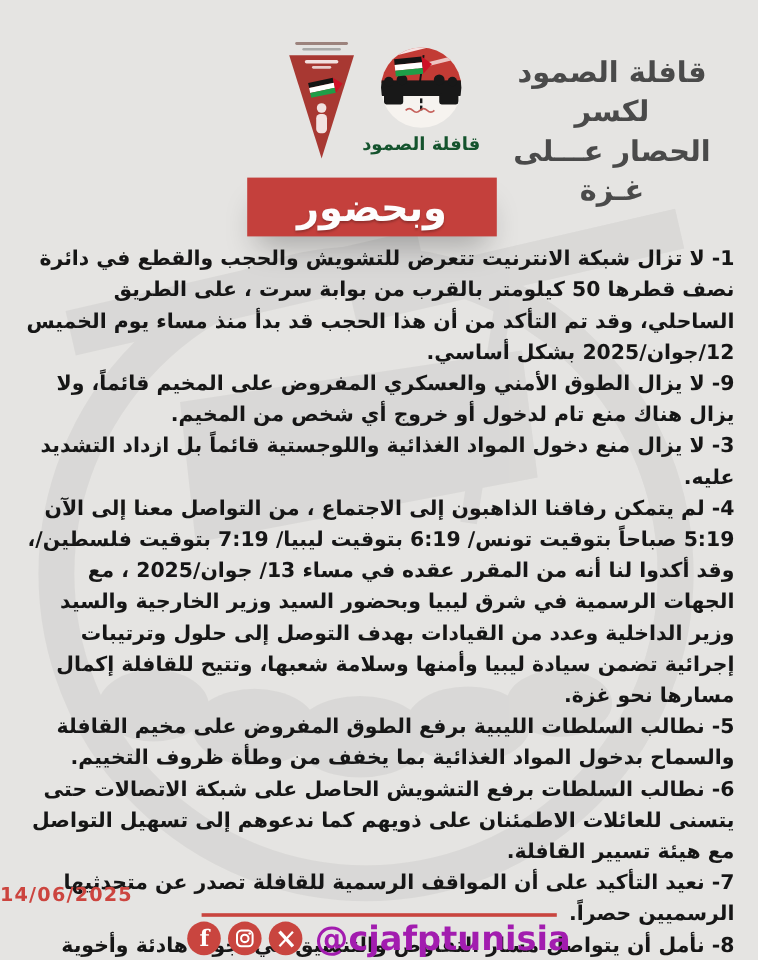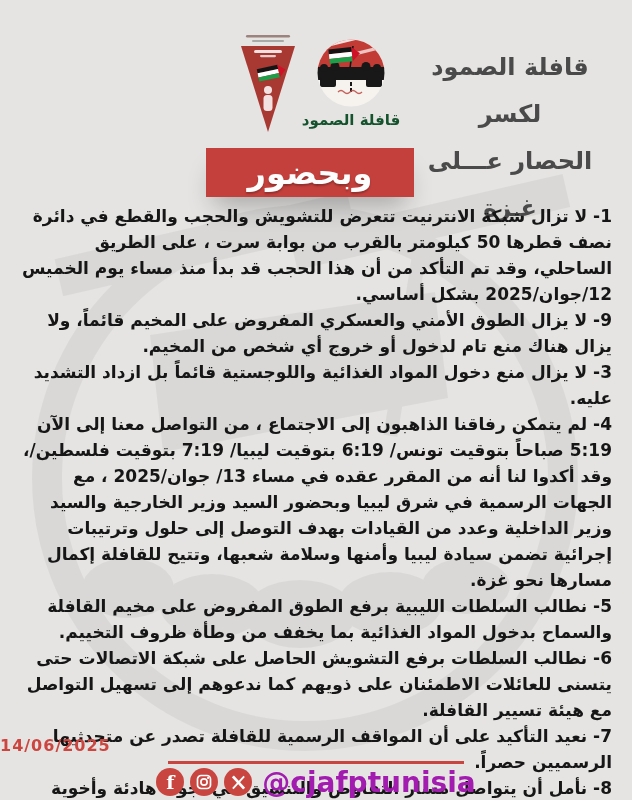--- a/index.html
+++ b/index.html
@@ -4,21 +4,21 @@
 <style>
   html,body{margin:0;padding:0;background:#cfcfcf;}
   .canvas{
     position:relative;width:632px;height:800px;overflow:hidden;
     background:#e5e4e2;font-family:"DejaVu Sans",sans-serif;
   }
   
   .watermark{position:absolute;inset:0;pointer-events:none;}
   
   .slogan{position:absolute;color:#4a4a4a;font-weight:700;text-align:center;direction:rtl;}
-  .slogan-right{top:44px;right:16px;font-size:24px;line-height:47px;width:212px;}
+  .slogan-right{top:44px;right:16px;font-size:24px;line-height:33px;width:212px;}
   .slogan-left{top:50px;left:10px;font-size:23px;line-height:33px;width:212px;}
   .logo-triangle{position:absolute;left:238px;top:34px;width:60px;height:104px;}
   .logo-circle{position:absolute;left:316px;top:38px;width:70px;height:70px;}
   .logo-caption{
     position:absolute;left:298px;top:111px;width:106px;text-align:center;
     color:#14532d;font-weight:700;font-size:15px;direction:rtl;
   }
   
   .banner{
     position:absolute;left:206px;top:148px;width:208px;height:49px;

